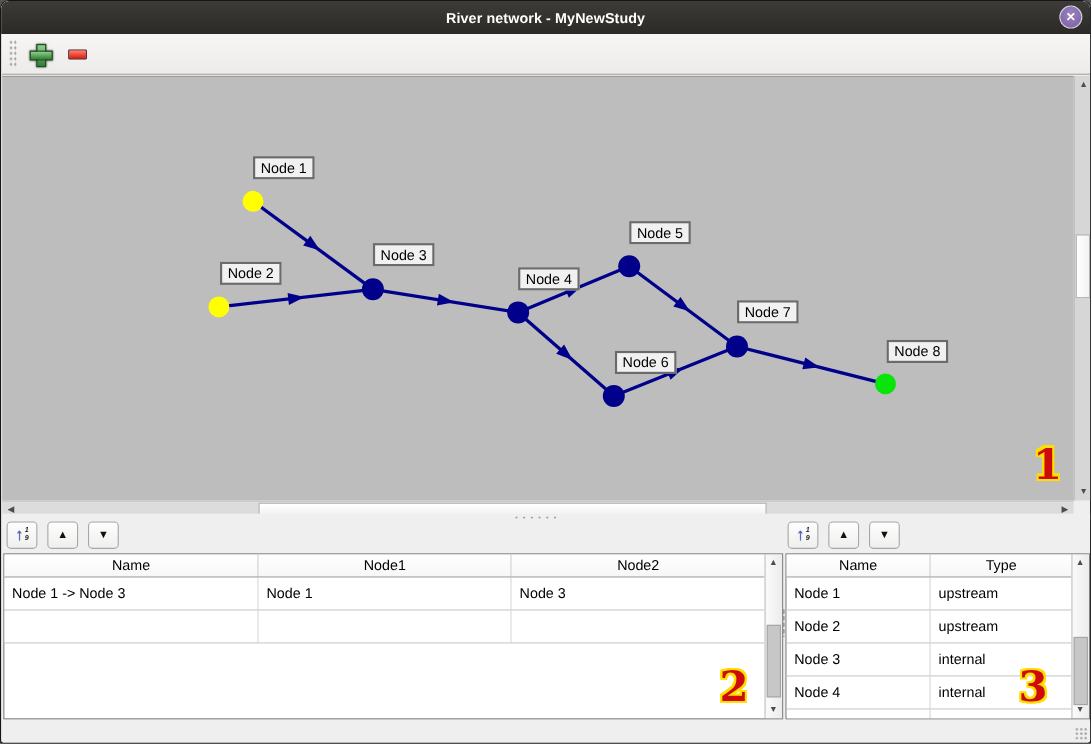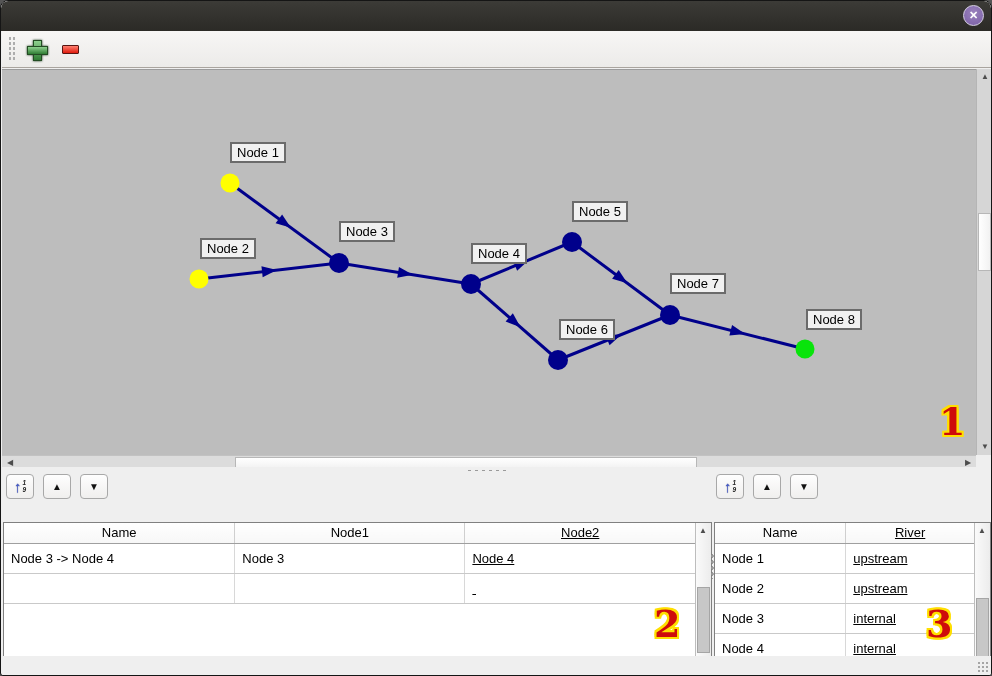--- a/index.html
+++ b/index.html
@@ -81,33 +81,33 @@
     border:1px solid #a8a8a8; border-radius:4px; display:flex; align-items:center;
     justify-content:center; cursor:pointer; font-size:10px; color:#111;
   }
   .sort-glyph { display:flex; align-items:center; line-height:1; }
   .sort-glyph .arr { color:#4a5fd0; font-size:15px; font-weight:bold;
     text-shadow:0 0 1px #1b2a66; }
   .sort-glyph .nums { display:flex; flex-direction:column; font-size:6.5px;
     color:#222; margin-left:1px; font-weight:bold; }
   
   .table-wrap {
-    position:absolute; top:521px; height:151px; background:#fff;
+    position:absolute; top:502px; height:151px; background:#fff;
     border:1px solid #808080; display:flex; overflow:hidden;
   }
   .links-wrap { left:2px; width:709px; }
   .nodes-wrap { left:713px; width:277px; }
   .tbl-area { flex:1; overflow:hidden; }
   table.tbl { border-collapse:collapse; table-layout:fixed; width:100%; font-size:13px; }
   .tbl th { font-weight:normal; height:20px; background:linear-gradient(#ffffff,#f7f7f7);
     border-right:1px solid #cfcfcf; border-bottom:1px solid #9f9f9f; color:#000; }
   .tbl td { height:30px; padding-left:7px; border-right:1px solid #d8d8d8;
     border-bottom:1px solid #c9c9c9; color:#000; background:#fff; white-space:nowrap;
     overflow:hidden; }
-  .tbl th:last-child, .tbl td:last-child { border-right:none;text-decoration:underline; }
+  .tbl th:last-child, .tbl td:last-child { border-right:none; }
   .tbl-vscroll { width:16px; background:linear-gradient(to right,#fafafa,#ececec);
     border-left:1px solid #bdbdbd; position:relative; }
   .tbl-thumb { position:absolute; left:1px; width:13px; background:#c7c7c7;
     border:1px solid #a5a5a5; }
   
   .statusbar { position:absolute; left:1px; top:655px; width:990px; height:20px;
     background:#efefef; }
   .resize-grip { position:absolute; right:3px; bottom:3px; width:12px; height:12px;
     background-image:radial-gradient(#a5a5a5 1px, transparent 1.2px);
     background-size:4px 4px; }
@@ -121,20 +121,21 @@
   .som-1 { left:938px; top:402px; }
   .som-2 { left:653px; top:604px; }
   .som-3 { left:925px; top:604px; }
 </style>
 </head>
 <body>
 
 <div class="window">
 
   <div class="titlebar">
+    <div class="title">River network - MyNewStudy</div>
     <div class="close-btn">
       <span>✕</span>
     </div>
   </div>
 
   <div class="toolbar">
     <div class="tb-grip"></div>
     <button class="tb-btn">
       <span class="plus-glyph"></span>
     </button>
@@ -234,23 +235,23 @@
           </colgroup>
         <thead>
             <tr>
               <th>Name</th>
               <th>Node1</th>
               <th>Node2</th>
             </tr>
           </thead>
         <tbody>
             <tr>
-              <td>Node 3 -&gt; Node 4</td>
+              <td>Node 1 -&gt; Node 3</td>
+              <td>Node 1</td>
               <td>Node 3</td>
-              <td>Node 4</td>
             </tr>
             <tr>
               <td>&nbsp;</td>
               <td>&nbsp;</td>
               <td>&nbsp;</td>
             </tr>
           </tbody>
       </table>
     </div>
     <div class="tbl-vscroll">
@@ -265,21 +266,21 @@
   <div class="table-wrap nodes-wrap">
     <div class="tbl-area">
       <table class="tbl" id="nodes-tbl">
         <colgroup>
             <col style="width:50.5%">
             <col style="width:49.5%">
           </colgroup>
         <thead>
             <tr>
               <th>Name</th>
-              <th>River</th>
+              <th>Type</th>
             </tr>
           </thead>
         <tbody>
             <tr>
               <td>Node 1</td>
               <td>upstream</td>
             </tr>
             <tr>
               <td>Node 2</td>
               <td>upstream</td>

